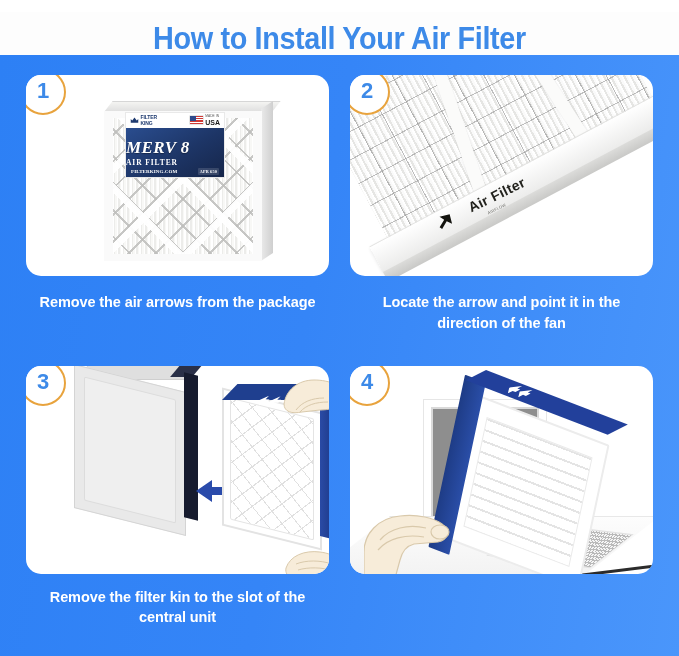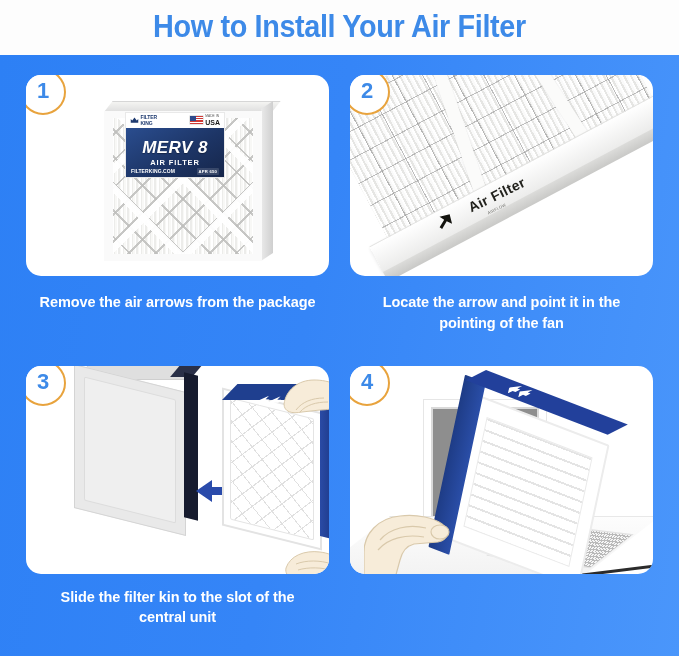--- a/index.html
+++ b/index.html
@@ -10,21 +10,21 @@
     overflow: hidden;
   }
   #root {
     position: relative;
     width: 679px; height: 656px;
     background: #ffffff;
   }
 
   
   .header {
-    position: absolute; left: 0; top: 0;
+    position: absolute; left: 0; top: 12px;
     width: 679px; height: 55px;
     background: #fdfdfd;
     display: flex; align-items: center; justify-content: center;
   }
   .header-title {
     font-size: 31px;
     font-weight: bold;
     color: #3d8ae8;
     letter-spacing: -0.4px;
     transform: scaleX(0.93);
@@ -188,22 +188,23 @@
     width: 6px; height: 4.4px; background: #2e4a8c;
   }
   .usa-wrap { line-height: 1; }
   .usa-small { font-size: 3.2px; color: #555; display:block; letter-spacing: .1px; }
   .usa-big { font-size: 7px; font-weight: bold; color: #1a1a1a; display:block; }
 
   .label-main {
     flex: 1;
     background: linear-gradient(150deg,#2a4d8f 0%,#1d3566 55%,#16264a 100%);
     display: flex; flex-direction: column;
-    align-items: center; justify-content: center;
+    align-items: flex-start; justify-content: center;
     position: relative;
+    font-family: Liberation Serif, serif;
   }
   .merv {
     font-size: 17px; font-weight: bold; font-style: italic;
     color: #ffffff; letter-spacing: 0.4px; line-height: 1;
     text-shadow: 0 1px 1px rgba(0,0,0,.35);
   }
   .airfilter {
     font-size: 7.5px; font-weight: bold; color: #ffffff;
     letter-spacing: 0.9px; margin-top: 2px;
   }
@@ -540,21 +541,21 @@
               <path fill="currentColor" d="M20 4 L20 16 L14.5 11.5 L7 19 L4.5 16.5 L12 9 L7.5 4 Z"></path>
             </svg>
             <div class="p2-text">Air Filter</div>
             <div class="p2-sub">AIRFLOW</div>
           </div>
         </div>
         <div class="badge">
           <span>2</span>
         </div>
       </div>
-      <div class="caption">Locate the arrow and point it in the pointing of the fan</div>
+      <div class="caption">Locate the arrow and point it in the direction of the fan</div>
     </div>
 
     <div class="panel row2">
       <div class="card">
         <div class="p3">
           <div class="slot-top"></div>
           <div class="slot-body">
             <div class="slot-inner"></div>
           </div>
           <div class="slot-dark-top"></div>
@@ -581,21 +582,21 @@
           </svg>
           <svg class="hand3-bot" viewBox="0 0 62 38">
             <path fill="#f7ecd9" stroke="#d9c9ab" stroke-width="1" d="M2 20 C6 8 20 2 36 4 C52 6 60 14 58 24 C56 34 40 36 26 34 C12 32 0 30 2 20 Z"></path>
             <path fill="none" stroke="#d9c9ab" stroke-width="1" d="M12 16 C22 12 36 12 48 16 M14 22 C24 19 38 19 50 23"></path>
           </svg>
         </div>
         <div class="badge">
           <span>3</span>
         </div>
       </div>
-      <div class="caption">Slide the filter kin to the slot of the central unit</div>
+      <div class="caption">Remove the filter kin to the slot of the central unit</div>
     </div>
 
     <div class="panel row2">
       <div class="card">
         <div class="p4">
           <div class="duct-frame">
             <div class="duct-hole"></div>
           </div>
           <div class="ceiling"></div>
           <div class="ceiling-grille"></div>

